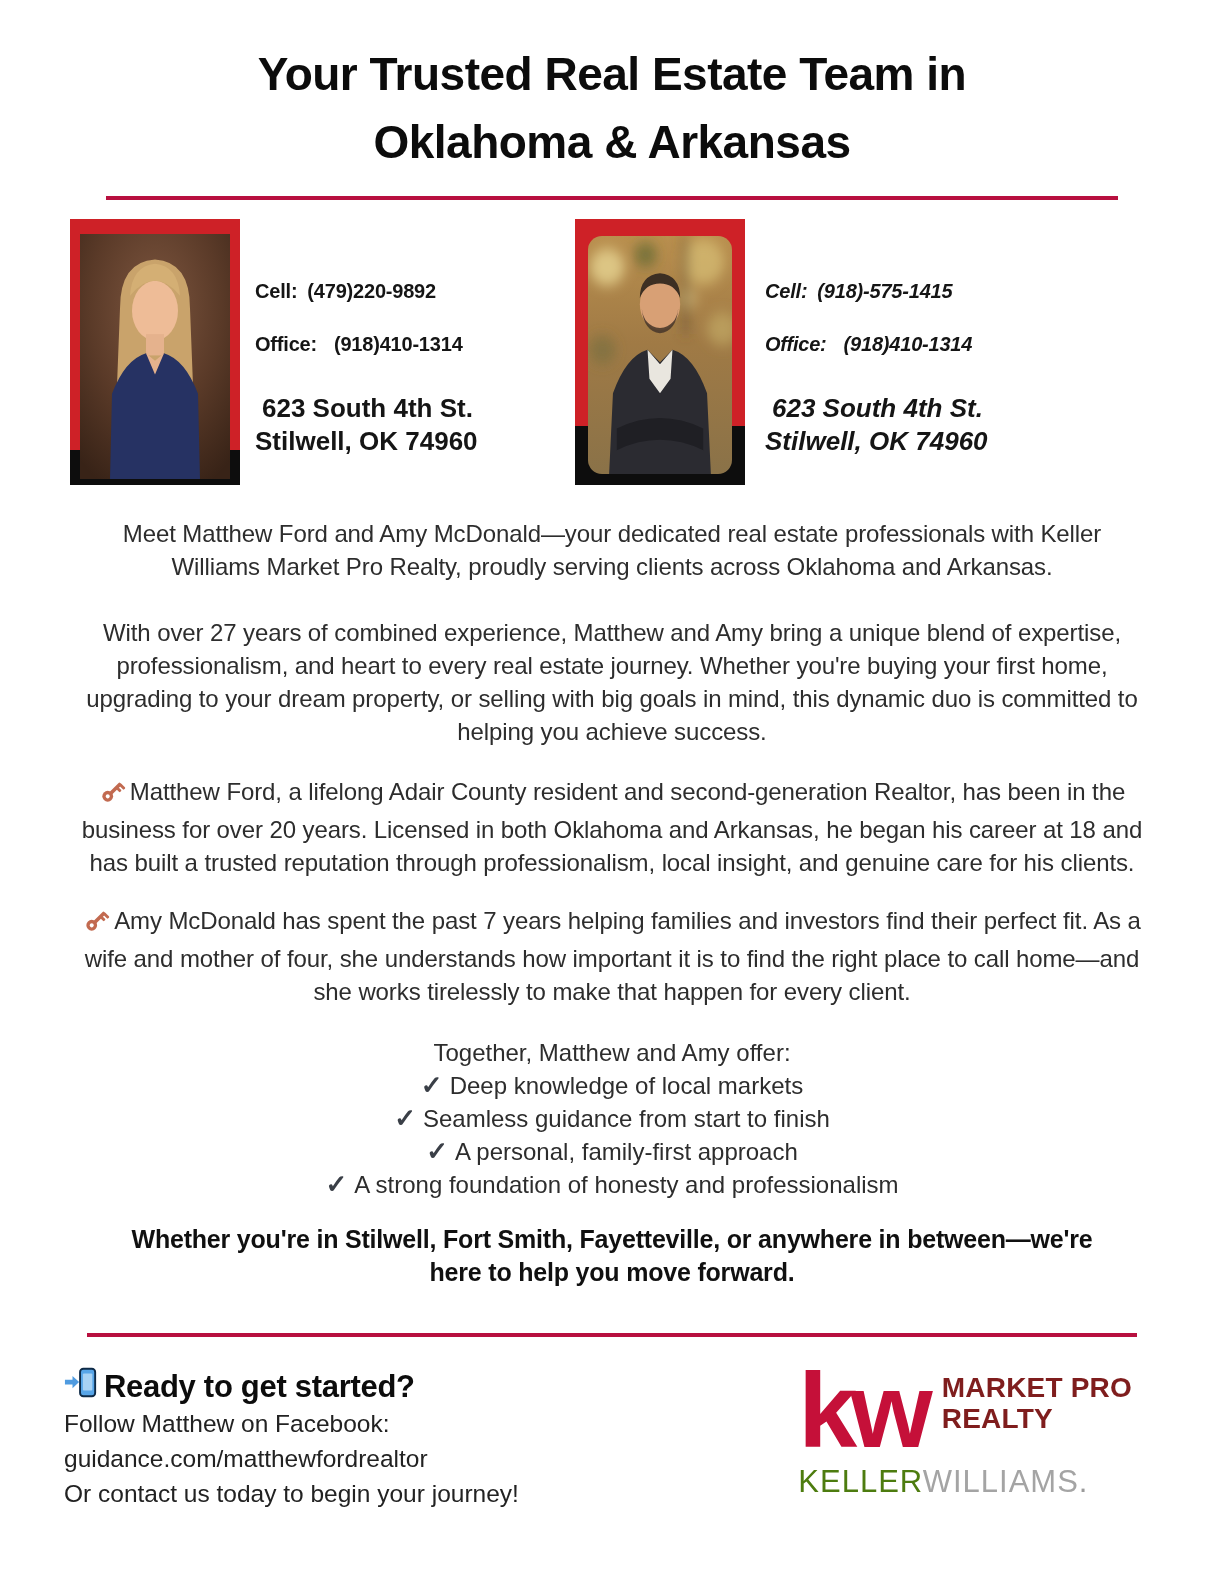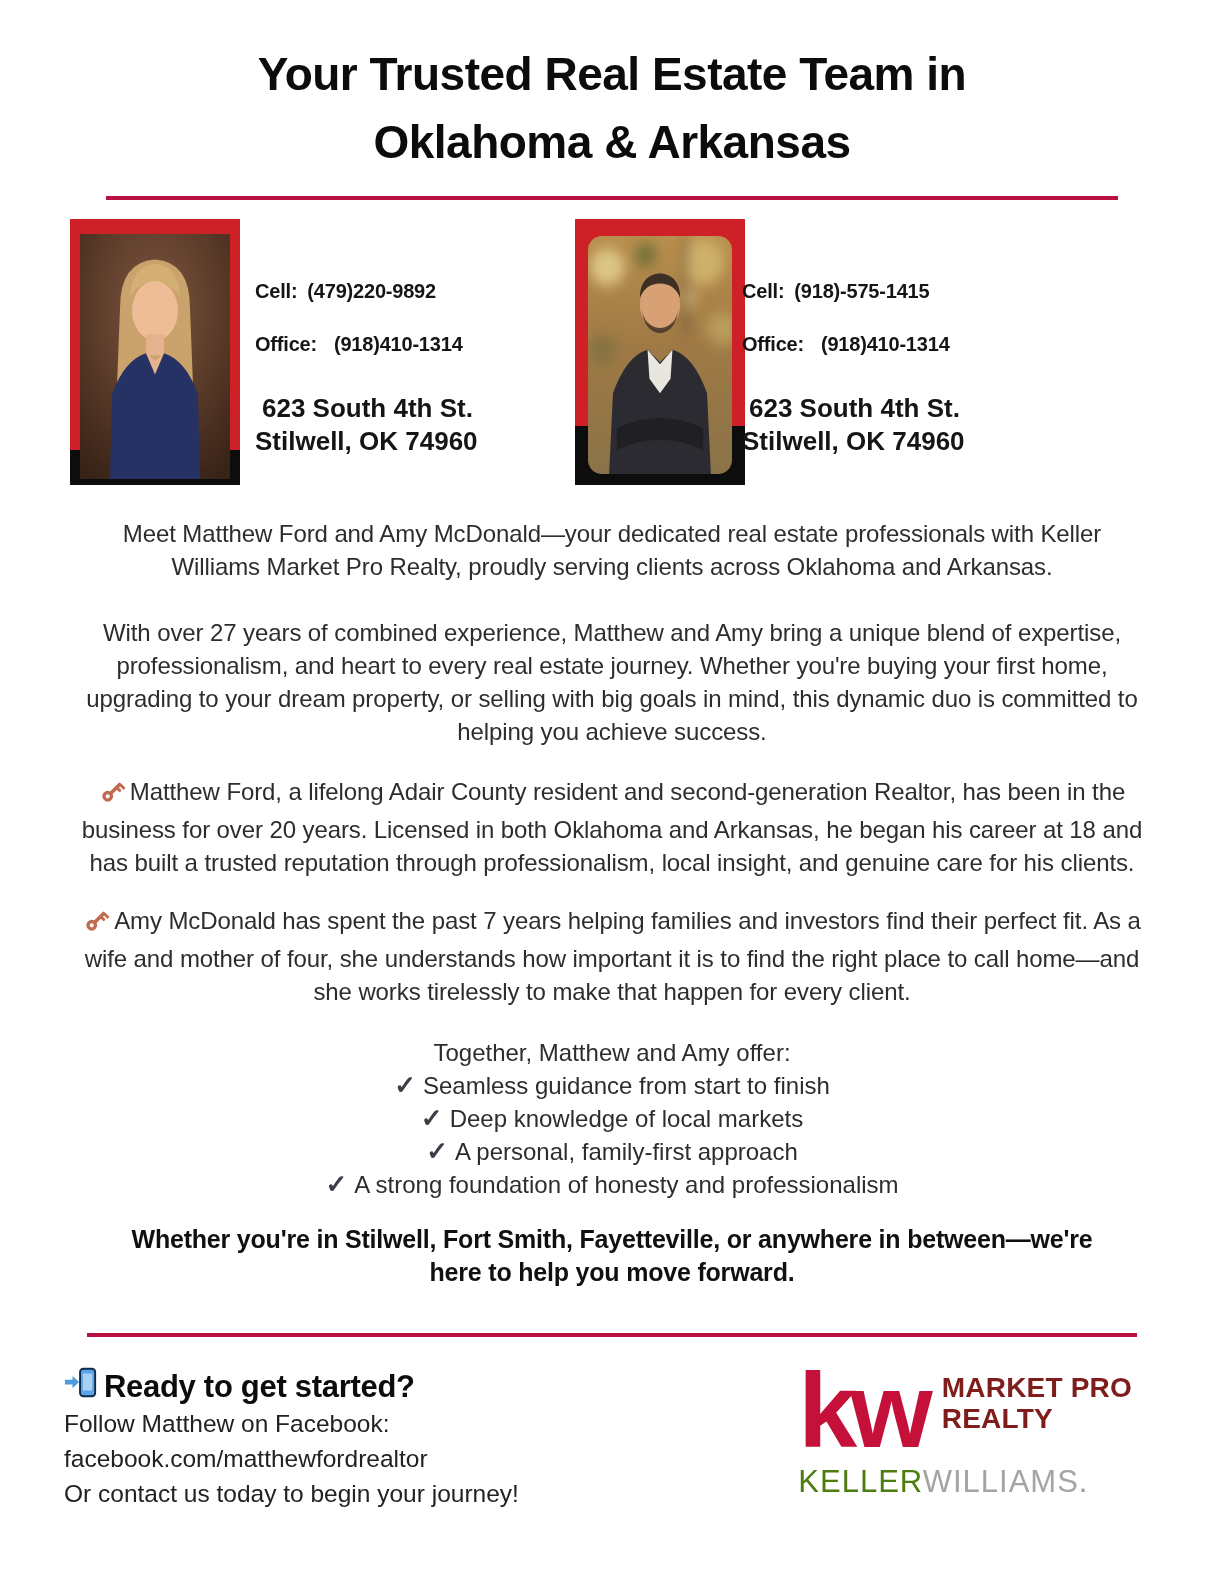--- a/index.html
+++ b/index.html
@@ -21,21 +21,21 @@
   .frame{position:absolute;top:0;width:170px;height:266px;}
   .frame-amy{left:70px;background:linear-gradient(180deg,#ce2127 0%,#ce2127 87%,#0d0d0d 87%);}
   .frame-matt{left:575px;background:linear-gradient(180deg,#ce2127 0%,#ce2127 78%,#0d0d0d 78%);}
   .photo{position:absolute;overflow:hidden;}
   .photo-amy{left:10px;right:10px;top:15px;bottom:6px;}
   .photo-matt{left:13px;right:13px;top:17px;bottom:11px;border-radius:14px;}
   .photo svg{display:block;width:100%;height:100%;}
 
   .contact{position:absolute;top:55px;font-weight:700;color:#151515;white-space:nowrap;}
   .contact-amy{left:255px;}
-  .contact-matt{left:742px;}
+  .contact-matt{left:765px;font-style:italic;}
   .contact-line{font-size:20px;line-height:34px;letter-spacing:-0.2px;}
   .office-line{margin-top:19px;}
   .lbl{margin-right:10px;}
   .lbl-office{margin-right:17px;}
   .addr{margin-top:31px;font-size:26px;line-height:33px;}
   .addr1{padding-left:7px;}
 
   
   .content{width:1090px;margin:30px auto 0;text-align:center;color:#2d2d2d;}
   .para{font-size:24px;line-height:33px;margin:0 auto;letter-spacing:-0.1px;text-align:center;}
@@ -183,22 +183,22 @@
               <circle cx="7" cy="14" r="5.6"></circle>
               <circle cx="7" cy="14" r="2.1" fill="#ffffff"></circle>
               <rect x="11" y="12.2" width="15" height="3.8" rx="1.2"></rect>
               <rect x="18.5" y="14.5" width="3" height="5.5" rx="1"></rect>
               <rect x="23.2" y="14.5" width="3" height="6.5" rx="1"></rect>
             </g>
           </svg></span><span>Amy McDonald has spent the past 7 years helping families and investors find their perfect fit. As a wife and mother of four, she understands how important it is to find the right place to call home—and she works tirelessly to make that happen for every client.</span></p>
 
     <div class="offer">
       <div>Together, Matthew and Amy offer:</div>
+      <div><span class="check">✓</span><span>Deep knowledge of local markets</span></div>
       <div><span class="check">✓</span><span>Seamless guidance from start to finish</span></div>
-      <div><span class="check">✓</span><span>Deep knowledge of local markets</span></div>
       <div><span class="check">✓</span><span>A personal, family-first approach</span></div>
       <div><span class="check">✓</span><span>A strong foundation of honesty and professionalism</span></div>
     </div>
 
     <p class="closing">Whether you're in Stilwell, Fort Smith, Fayetteville, or anywhere in between—we're here to help you move forward.</p>
   </div>
 
   <div class="divider divider2"></div>
 
   <div class="footer">
@@ -206,21 +206,21 @@
       <div class="cta-heading">
         <span class="phone-ic"><svg viewBox="0 0 36 32" width="34" height="31">
               <polygon points="1,13 9,13 9,9 16,15.5 9,22 9,18 1,18" fill="#4f9be0"></polygon>
               <rect x="17" y="1.5" width="16" height="29" rx="3.5" fill="#57a5e8" stroke="#0e2a47" stroke-width="2"></rect>
               <rect x="20" y="6.5" width="10" height="18" rx="1" fill="#a8d2f4"></rect>
             </svg></span>
         <span>Ready to get started?</span>
       </div>
       <div class="cta-lines">
         <div class="cta-line">Follow Matthew on Facebook:</div>
-        <div class="cta-line">facebook.com/matthewfordrealtor</div>
+        <div class="cta-line">guidance.com/matthewfordrealtor</div>
         <div class="cta-line">Or contact us today to begin your journey!</div>
       </div>
     </div>
 
     <div class="logo">
       <div class="logo-top">
         <span class="kw">kw</span>
         <span class="brand">
           <div>MARKET PRO</div>
           <div>REALTY</div>

